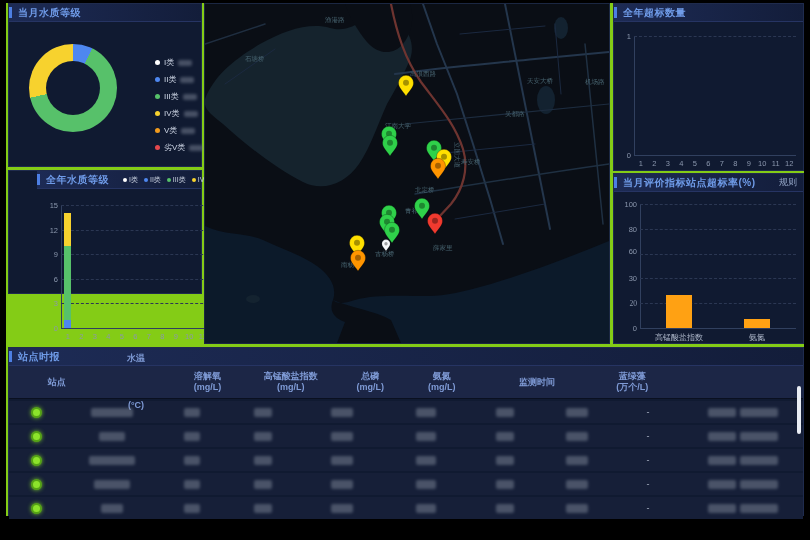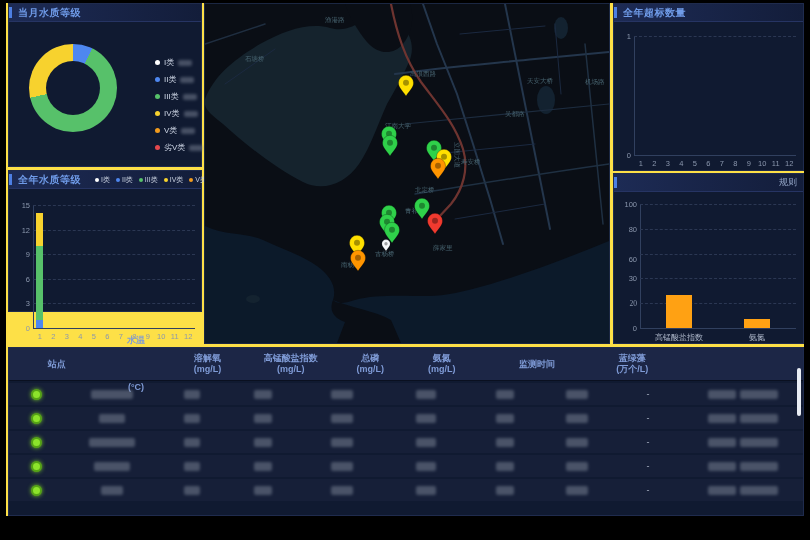--- a/index.html
+++ b/index.html
@@ -1,21 +1,21 @@
 <!DOCTYPE html>
 <html><head>
 <meta charset="utf-8">
 <style>
   html,body{margin:0;padding:0;}
   body{width:810px;height:540px;background:#000;position:relative;overflow:hidden;
        font-family:"Liberation Sans","DejaVu Sans",sans-serif;color:#c6cede;}
-  #dash{position:absolute;left:6px;top:3px;width:798px;height:513px;background:#fde047;}
+  #dash{position:absolute;left:6px;top:3px;width:798px;height:513px;background:#84cc16;}
   .panel{position:absolute;background:#101a31;border:1px solid #1f2b4d;box-sizing:border-box;}
   #p-donut{left:2px;top:0;width:194px;height:164px;}
-  #p-yeargrade{left:2px;top:167px;width:194px;height:142px;}
+  #p-yeargrade{left:2px;top:167px;width:194px;height:124px;padding-left:28px;}
   #p-map{left:198px;top:0;width:406px;height:341px;background:#0a0e15;border-color:#1b2742;}
   #p-exceedcount{left:607px;top:0;width:191px;height:168px;}
   #p-exceedrate{left:607px;top:170px;width:191px;height:171px;}
   #p-table{left:2px;top:344px;width:796px;height:169px;}
   .ptitle{height:17px;display:flex;align-items:center;background:linear-gradient(90deg,#1d2b55,#131d3a);
           border-bottom:1px solid #263463;position:relative;}
   .accent{width:3px;height:11px;background:#4d7fe3;margin:0 6px 0 0;flex:0 0 3px;}
   .ttext{font-size:10px;font-weight:bold;color:#6f9be8;letter-spacing:.5px;white-space:nowrap;}
   .pbody{position:relative;width:100%;height:calc(100% - 17px);}
   
@@ -295,44 +295,49 @@
         <div class="xtick" style="left: 128px; top: 137px; width: 13.5px;">9</div>
         <div class="xtick" style="left: 141.5px; top: 137px; width: 13.5px;">10</div>
         <div class="xtick" style="left: 155px; top: 137px; width: 13.5px;">11</div>
         <div class="xtick" style="left: 168.5px; top: 137px; width: 13.5px;">12</div>
       </div>
   </div>
 
   <div class="panel" id="p-exceedrate">
     <div class="ptitle">
       <span class="accent"></span>
+      <span class="ttext">当月评价指标站点超标率(%)</span>
       <span class="rule-link">规则</span>
     </div>
     <div class="pbody" id="er-plot">
         <div class="axline" style="left: 26px; top: 12px; width: 1px; height: 124px;"></div>
         <div class="axline" style="left: 26px; top: 136px; width: 156px; height: 1px;"></div>
         <div class="ytick" style="left: 5px; top: 132px;">0</div>
         <div class="gline" style="left: 26px; top: 111.2px; width: 156px;"></div>
         <div class="ytick" style="left: 5px; top: 107.2px; font-family: Liberation Serif, serif;">20</div>
         <div class="gline" style="left: 26px; top: 86.4px; width: 156px;"></div>
         <div class="ytick" style="left: 5px; top: 82.4px;">30</div>
         <div class="gline" style="left: 26px; top: 61.6px; width: 156px;"></div>
-        <div class="ytick" style="left: 5px; top: 63px;">60</div>
+        <div class="ytick" style="left: 5px; top: 55px;">60</div>
         <div class="gline" style="left: 26px; top: 36.8px; width: 156px;"></div>
         <div class="ytick" style="left: 5px; top: 32.8px;">80</div>
         <div class="gline" style="left: 26px; top: 12px; width: 156px;"></div>
         <div class="ytick" style="left: 5px; top: 8px;">100</div>
         <div class="bar" style="left: 52px; width: 26px; top: 102.52px; height: 33.48px; background: rgb(255, 161, 19);"></div>
         <div class="xcat" style="left: 25px; top: 140px; width: 80px;">高锰酸盐指数</div>
         <div class="bar" style="left: 130px; width: 26px; top: 127.32px; height: 8.68px; background: rgb(255, 161, 19);"></div>
         <div class="xcat" style="left: 103px; top: 140px; width: 80px;">氨氮</div>
       </div>
   </div>
 
   <div class="panel" id="p-table">
+    <div class="ptitle">
+      <span class="accent"></span>
+      <span class="ttext">站点时报</span>
+    </div>
     <div class="pbody">
       <div class="thead" id="table-head">
           <div class="th" style="flex: 0 0 12%;">
             <span>站点</span>
           </div>
           <div class="th" style="flex: 0 0 8%; gap: 36px;">
             <span>水温</span>
             <span>(°C)</span>
           </div>
           <div class="th" style="flex: 0 0 10%;">

